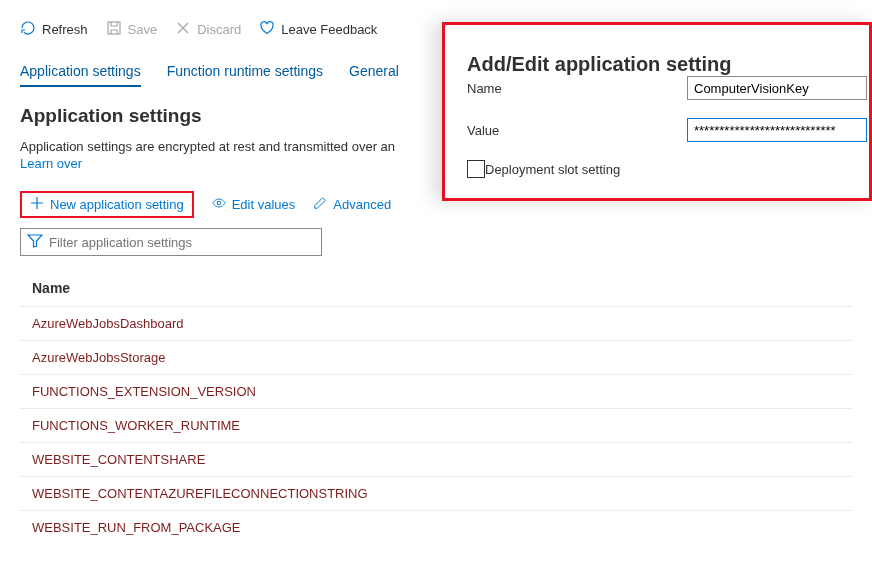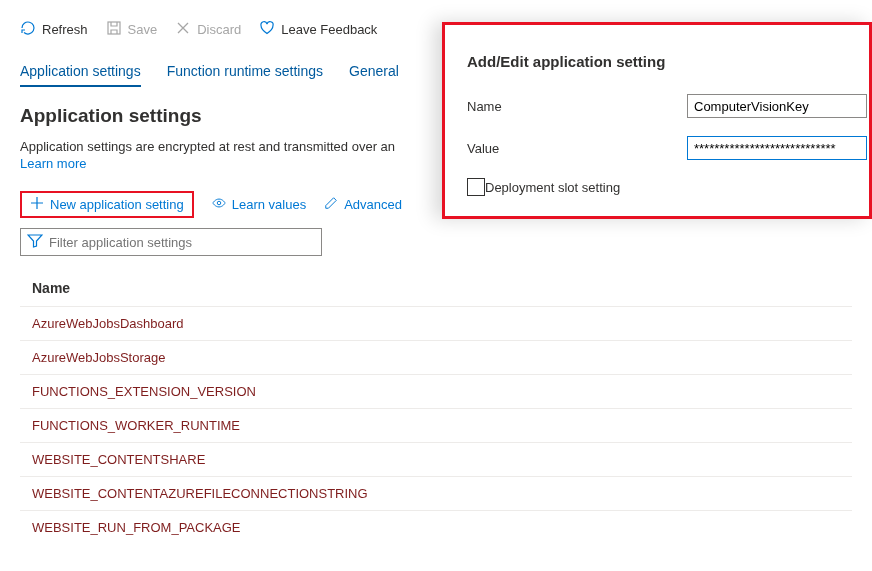--- a/index.html
+++ b/index.html
@@ -35,21 +35,21 @@
     .row { padding: 9px 0 9px 12px; border-top: 1px solid #edebe9; font-size: 13px; color: #7f1d1d; }
     .panel {
       position: absolute;
       top: 22px; right: 0;
       width: 430px;
       border: 3px solid #e81123;
       background: #fff;
       padding: 28px 0 20px 22px;
       box-shadow: -8px 0 18px rgba(0,0,0,0.15);
     }
-    .panel h2 { font-size: 15px; font-weight: 700; margin-bottom: 24px; }
+    .panel h2 { font-size: 20px; font-weight: 700; }
     .field { display: flex; align-items: center; margin-bottom: 18px; }
     .field-label { width: 220px; font-size: 13px; }
     .field input[type=text] { border: 1px solid #8a8886; height: 24px; padding: 2px 6px; font-size: 13px; width: 180px; font-family: inherit; }
     .field input.focused { border: 1px solid #0078d4; outline: none; }
     .check-row { display: flex; align-items: center; margin-top: 6px; }
     .chk { width: 18px; height: 18px; border: 1px solid #323130; background: #fff; cursor: pointer; }
   </style>
 </head>
 <body>
 
@@ -92,41 +92,41 @@
   </div>
 
   <div class="tabs">
     <div class="tab active">Application settings</div>
     <div class="tab">Function runtime settings</div>
     <div class="tab">General</div>
   </div>
 
   <div class="section-title">Application settings</div>
   <div class="desc">Application settings are encrypted at rest and transmitted over an</div>
-  <div class="link">Learn more</div>
+  <div class="link">Learn over</div>
 
   <div class="actions">
     <span class="highlight-box">
       <button class="abtn">
         <span>
           <svg viewBox="0 0 14 14" stroke="#0078d4" stroke-width="1.2">
               <path d="M7 1v12M1 7h12"></path>
             </svg>
         </span>
         <span>New application setting</span>
       </button>
     </span>
     <button class="abtn">
       <span>
         <svg viewBox="0 0 16 16" fill="none" stroke="#0078d4" stroke-width="1.1">
             <path d="M1 8s2.5-4.5 7-4.5S15 8 15 8s-2.5 4.5-7 4.5S1 8 1 8z"></path>
             <circle cx="8" cy="8" r="2"></circle>
           </svg>
       </span>
-      <span>Learn values</span>
+      <span>Edit values</span>
     </button>
     <button class="abtn">
       <span>
         <svg viewBox="0 0 16 16" fill="none" stroke="#0078d4" stroke-width="1.1">
             <path d="M11 2l3 3-9 9H2v-3l9-9z"></path>
           </svg>
       </span>
       <span>Advanced</span>
     </button>
   </div>

